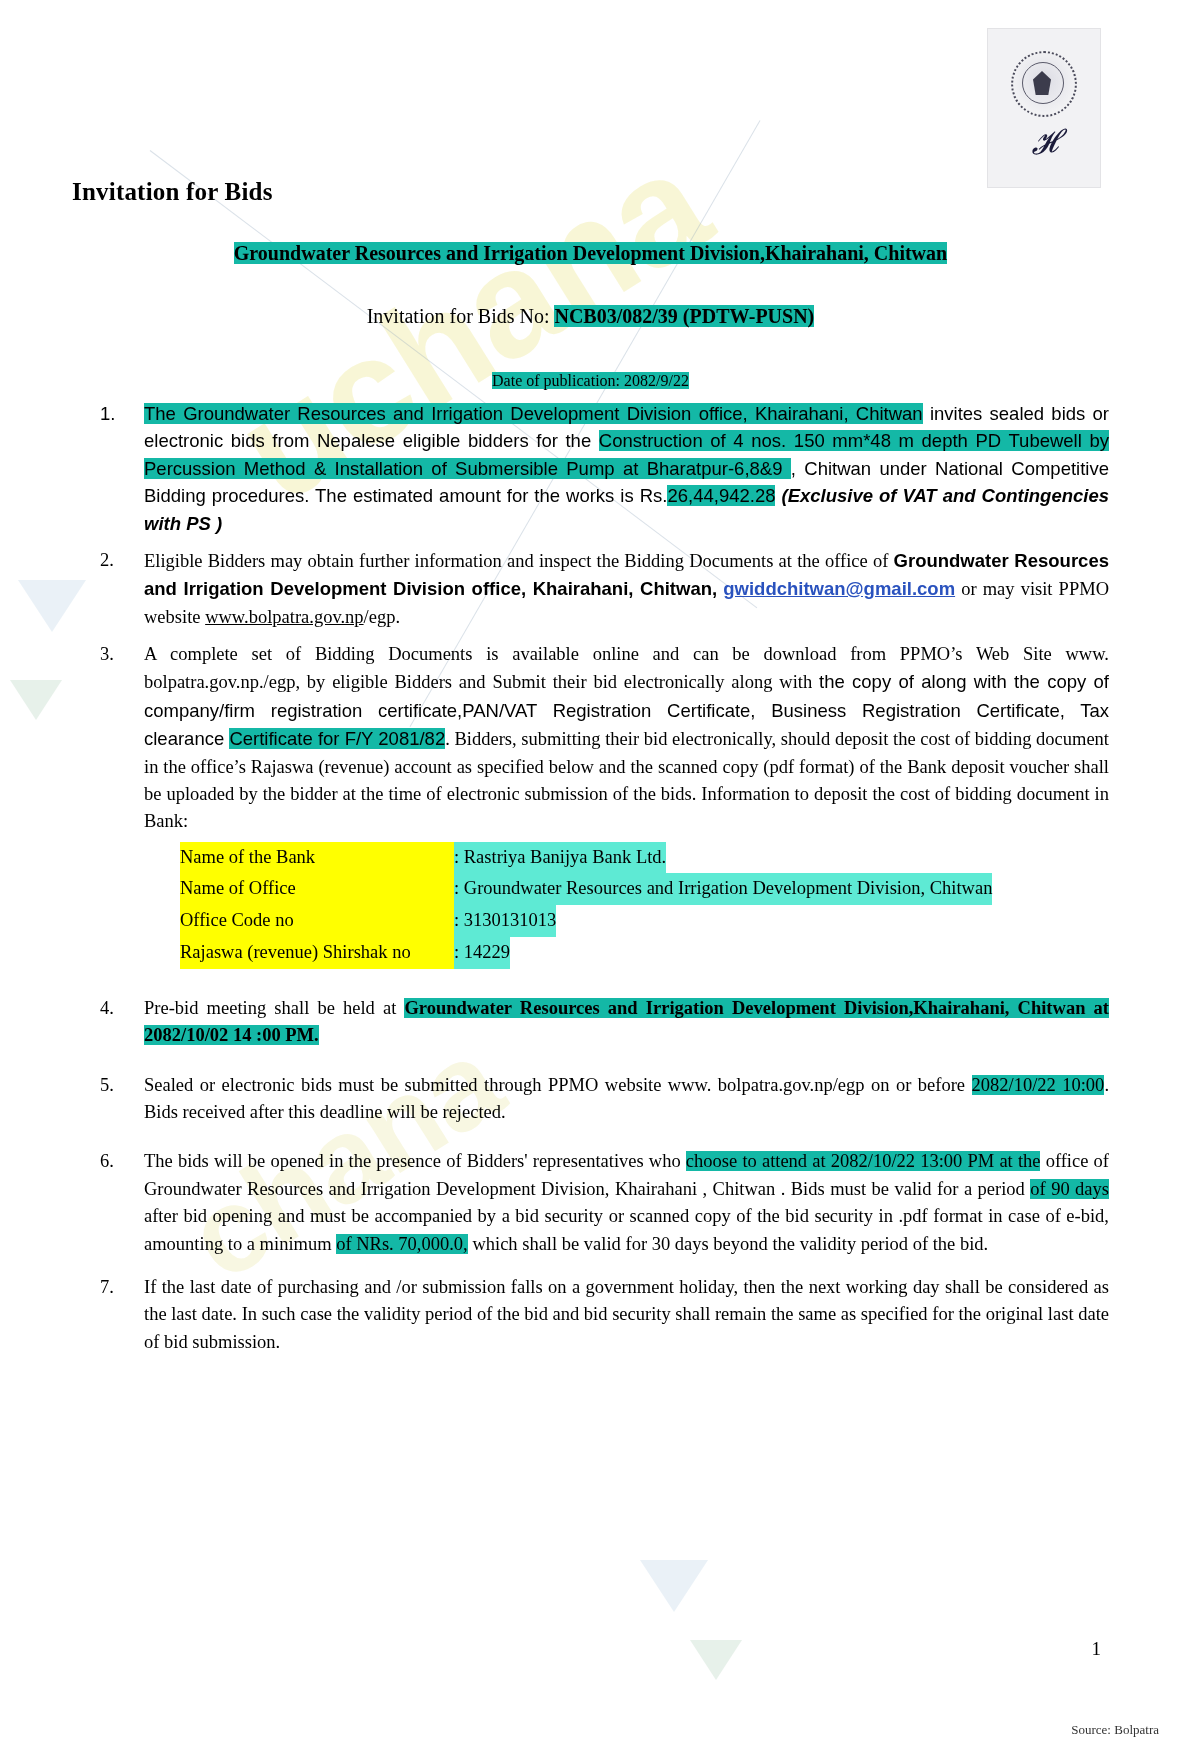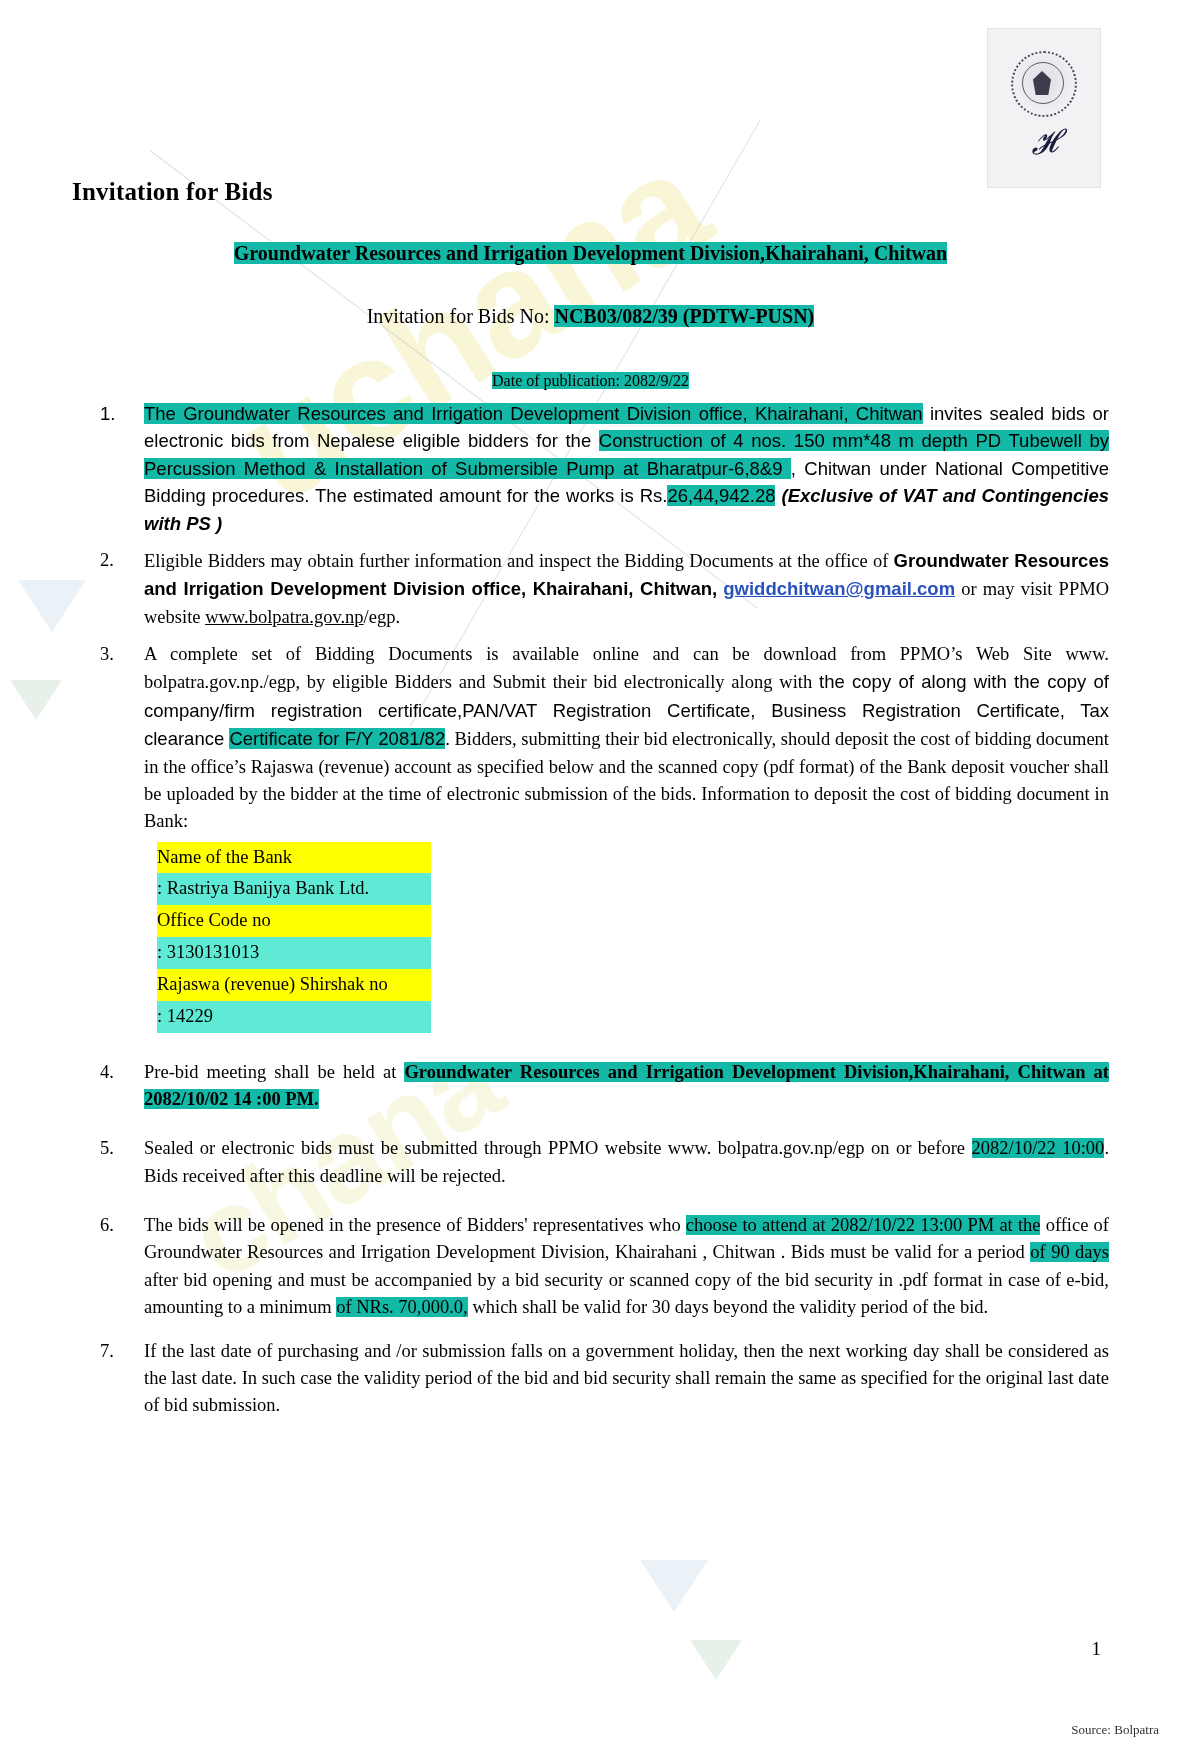--- a/index.html
+++ b/index.html
@@ -166,23 +166,22 @@
   .und { text-decoration: underline; }
 
   .bank-table {
     margin: 6px 0 0 0;
     padding: 0;
     font-size: 18.5px;
     line-height: 1.72;
   }
   .bank-row {
     display: flex;
-    margin-left: 13px;
+    margin-left: 36px;
     width: fit-content;
-    flex-direction: column;
   }
   .bank-row .k {
     display: inline-block;
     min-width: 274px;
     background: #ffff00;
   }
   .bank-row .v {
     background: #5eead4;
     white-space: nowrap;
   }
@@ -257,20 +256,24 @@
         <span class="blue-b und">gwiddchitwan@gmail.com</span><span> or may visit PPMO website </span><span class="und">www.bolpatra.gov.np</span><span>/egp.</span>
       </li>
 
       <li>
         <span>A complete set of Bidding Documents  is available online  and can be  download  from PPMO’s Web Site www. bolpatra.gov.np./egp, by eligible Bidders  and  Submit  their bid electronically along with </span><span class="sans">the copy of along with the copy of company/firm registration certificate,PAN/VAT Registration Certificate, Business Registration Certificate, Tax clearance </span><span class="hl sans">Certificate for F/Y 2081/82</span><span>. Bidders, submitting their bid electronically, should deposit the cost of bidding document in the office’s Rajaswa (revenue) account as specified below and the scanned copy (pdf format) of the Bank deposit voucher shall be uploaded by the bidder at the time of electronic submission of the bids. Information to deposit the cost of bidding document in Bank:</span>
 
         <div class="bank-table">
           <div class="bank-row">
             <span class="k">Name of the Bank</span>
             <span class="v">: Rastriya Banijya Bank Ltd.</span>
+          </div>
+          <div class="bank-row">
+            <span class="k">Name of Office</span>
+            <span class="v">: Groundwater Resources and Irrigation Development Division, Chitwan</span>
           </div>
           <div class="bank-row">
             <span class="k">Office Code no</span>
             <span class="v">: 3130131013</span>
           </div>
           <div class="bank-row">
             <span class="k">Rajaswa (revenue) Shirshak no</span>
             <span class="v">: 14229</span>
           </div>
         </div>

